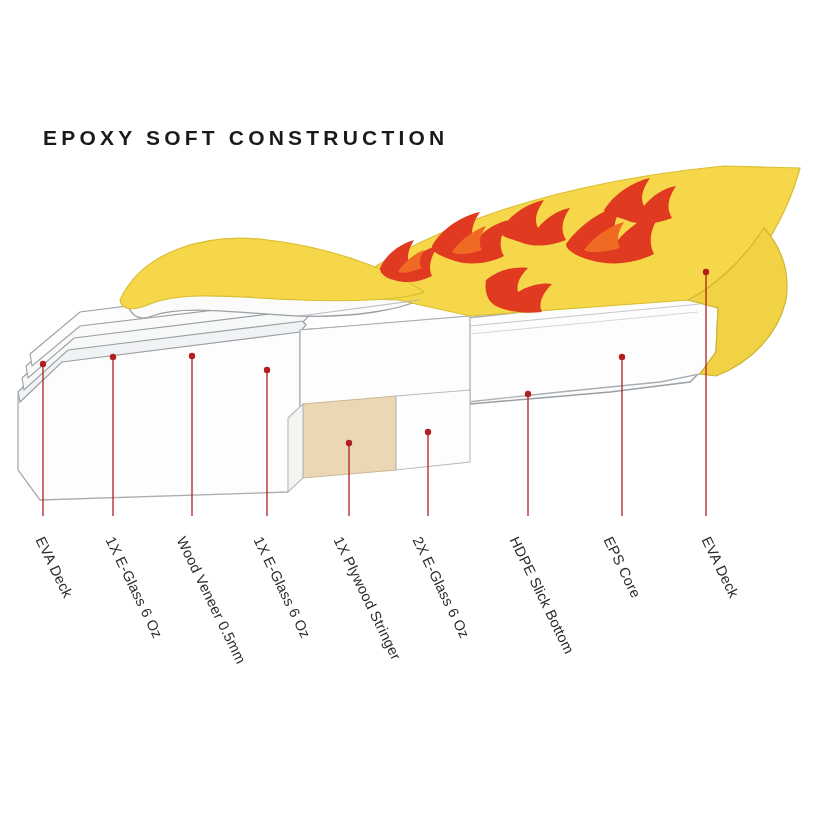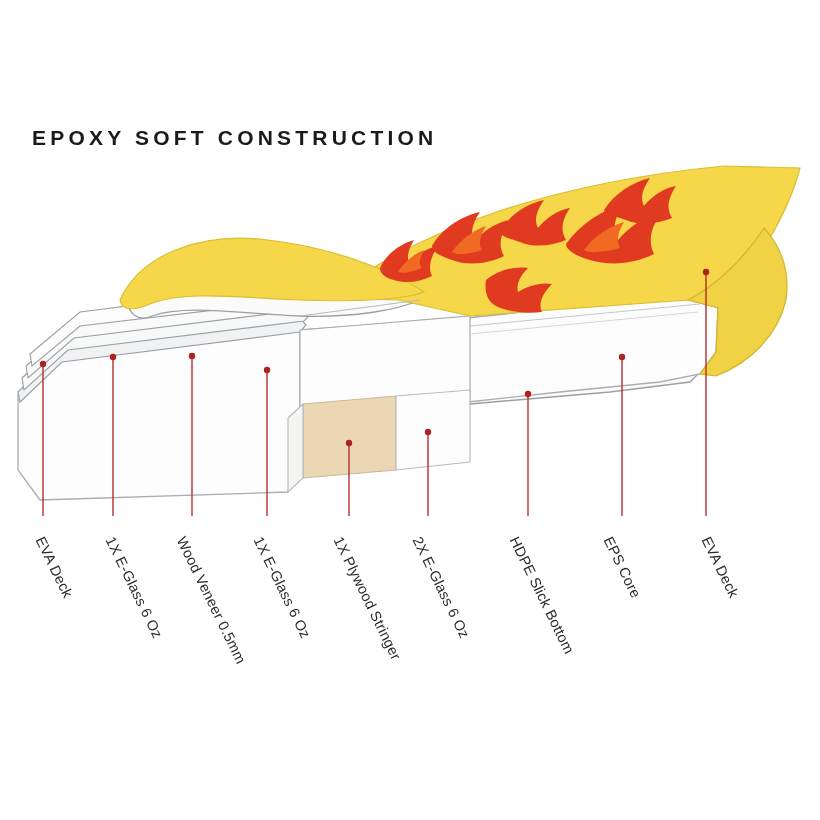--- a/index.html
+++ b/index.html
@@ -14,21 +14,21 @@
     font-family: "Liberation Sans", sans-serif;
   }
   #page {
     position: relative;
     width: 820px;
     height: 820px;
     background: #ffffff;
   }
   #title {
     position: absolute;
-    left: 32px;
+    left: 43px;
     top: 126px;
     font-family: "Liberation Sans", sans-serif;
     font-size: 21px;
     font-weight: bold;
     letter-spacing: 4.2px;
     color: #1a1a1a;
     white-space: nowrap;
     text-align: center;
   }
   #diagram-svg {

